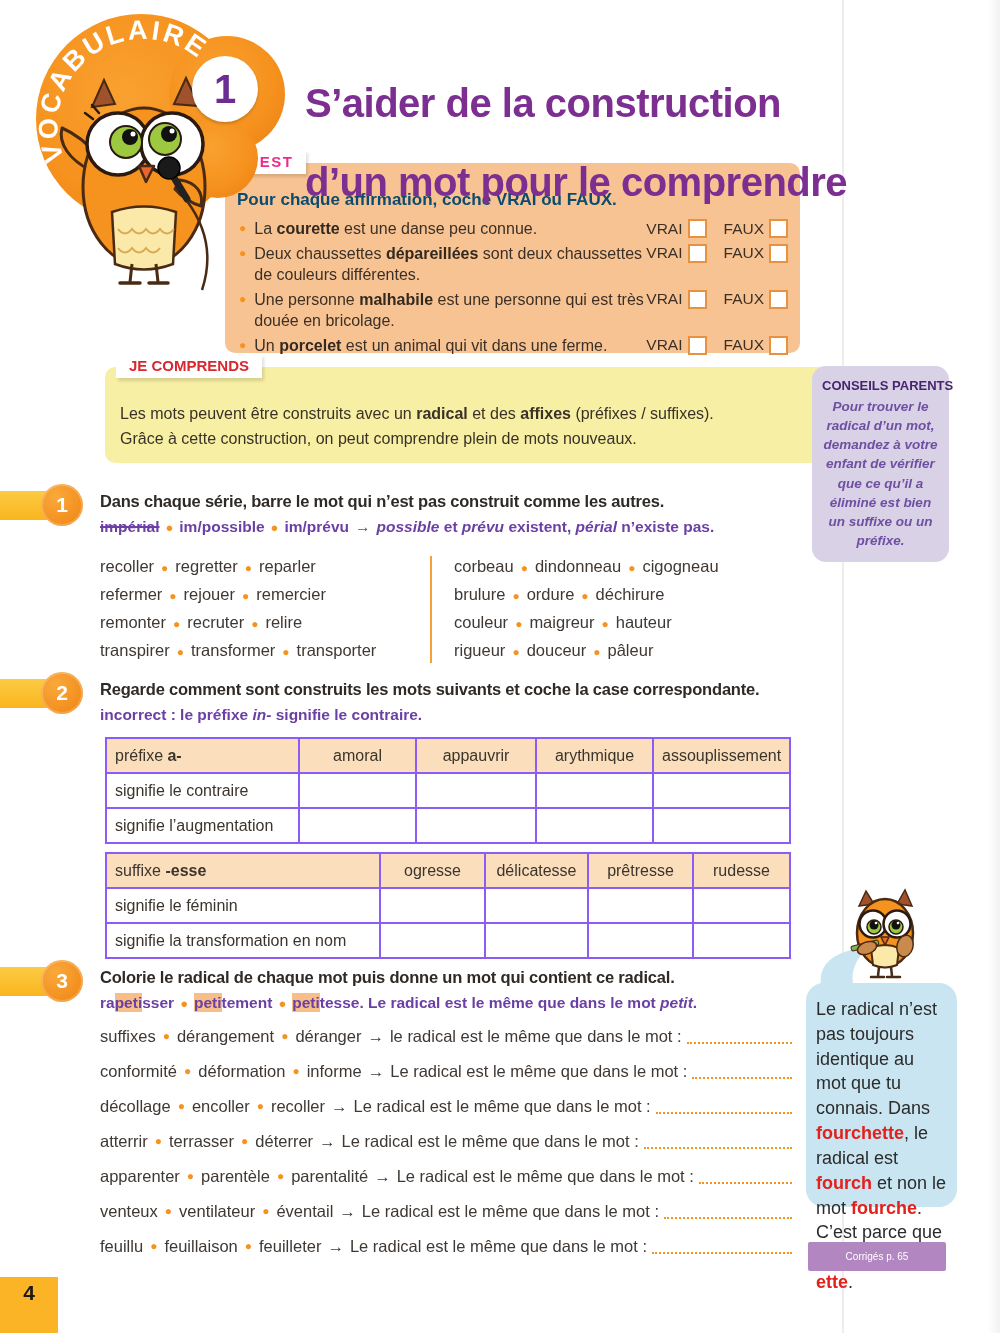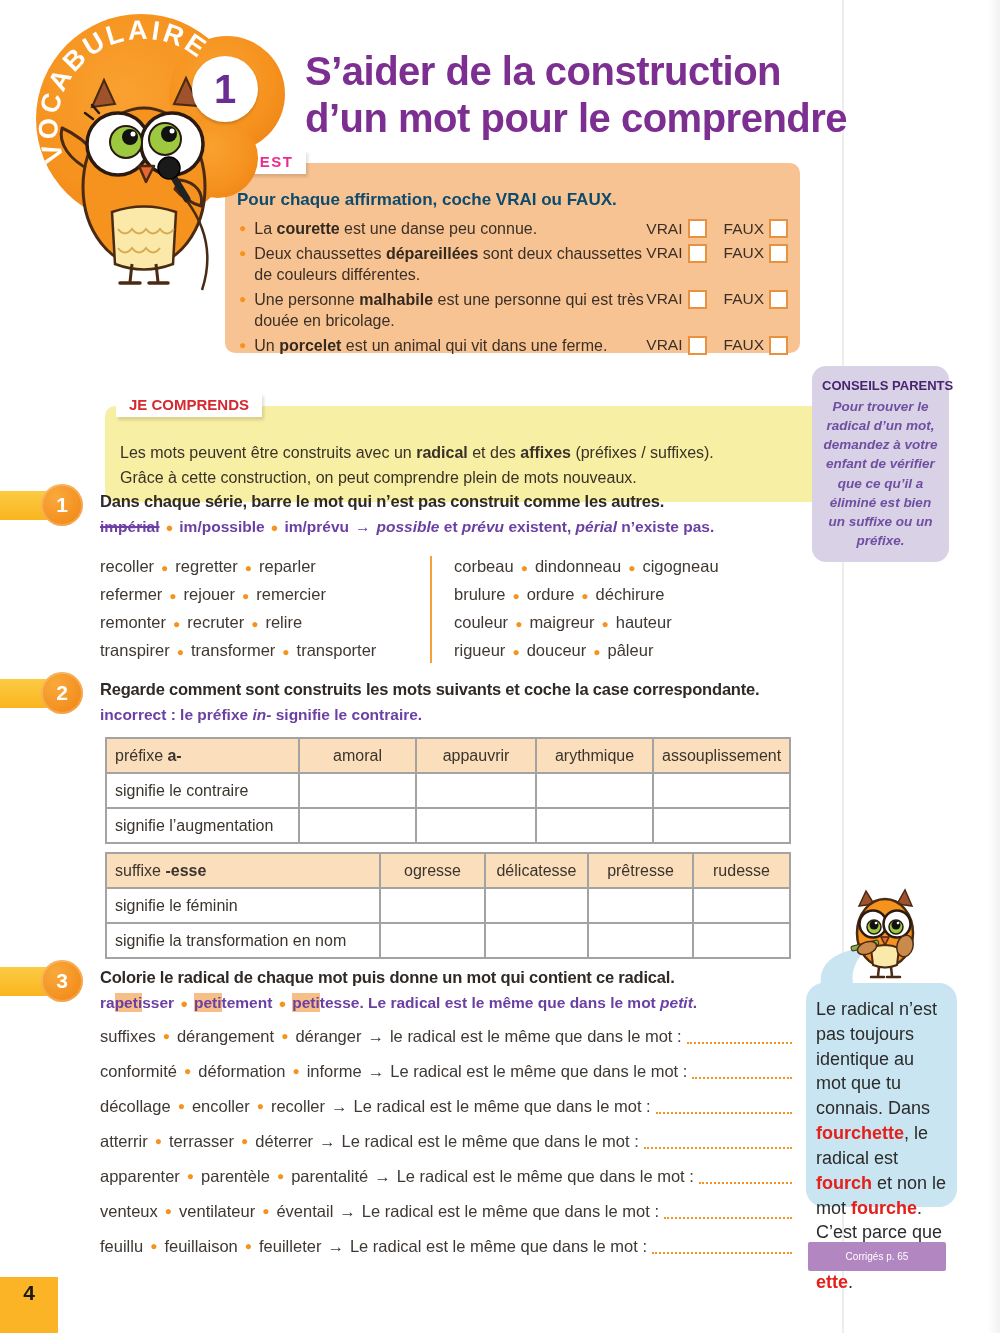--- a/index.html
+++ b/index.html
@@ -18,40 +18,40 @@
   .blob-small{left:178px;top:118px;width:80px;height:80px;}
   .arc-svg{position:absolute;left:30px;top:10px;z-index:6;}
   .arc-svg text{font-family:"Liberation Sans",sans-serif;font-weight:bold;fill:#ffffff;font-size:27px;letter-spacing:3px;}
   .owl-main{position:absolute;left:52px;top:52px;z-index:7;}
   .chapter-disc{position:absolute;left:192px;top:56px;width:66px;height:66px;border-radius:50%;
                 background:#ffffff;z-index:8;display:flex;align-items:center;justify-content:center;
                 box-shadow:0 2px 3px rgba(0,0,0,0.18);}
   .chapter-disc span{color:#6B2D91;font-size:40px;font-weight:bold;}
   h1.title{position:absolute;left:305px;top:48px;margin:0;z-index:5;color:#7C2E91;
            font-size:40px;line-height:47px;letter-spacing:-0.5px;white-space:nowrap;}
-  h1.title span{display:block;}
+  h1.title span{display:block;margin-top:32px;}
 
   
   .panel-label{position:absolute;top:-13px;left:11px;background:#fff;padding:3px 13px 4px 13px;
                font-weight:bold;font-size:15px;box-shadow:2px 3px 3px rgba(0,0,0,0.13);z-index:9;white-space:nowrap;}
   .test-panel{position:absolute;left:225px;top:163px;width:575px;height:190px;background:#F8C392;
               border-radius:10px;z-index:2;box-sizing:border-box;padding:27px 12px 0 12px;}
   .test-label{color:#EC2C8C;letter-spacing:1.5px;}
   .test-instruction{margin:0 0 8px 0;font-weight:bold;font-size:17px;color:#0c4a6e;white-space:nowrap;}
   .test-item{display:flex;margin-bottom:3px;}
   .bullet{color:#F6921E;font-size:12px;line-height:21px;margin:0 8px 0 2px;}
   .ti-text{width:400px;margin:0;font-size:16px;line-height:21.5px;color:#3b3027;}
   .ti-text b{color:#33291f;}
   .vf{margin-left:auto;display:flex;align-items:center;height:21px;}
   .vf-label{font-size:15.5px;color:#3b3027;margin-right:5px;}
   .cb{width:15px;height:15px;background:#fff;border:2px solid #E8913F;display:inline-block;}
   .cb.first{margin-right:17px;}
 
   .comprends-panel{position:absolute;left:105px;top:367px;width:769px;height:96px;background:#F7EFA4;
-                   border-radius:10px;z-index:2;box-sizing:border-box;padding:34px 6px 0 15px;margin-top:39px;}
+                   border-radius:10px;z-index:2;box-sizing:border-box;padding:34px 6px 0 15px;}
   .comprends-label{color:#D7282F;}
   .comprends-text{margin:0;font-size:16px;line-height:25px;color:#3a3127;white-space:nowrap;}
   .comprends-text b{color:#2e2godel619;}
   .conseils{position:absolute;left:812px;top:366px;width:137px;height:196px;background:#D9D1E6;
             border-radius:14px;z-index:2;box-sizing:border-box;padding:12px 10px;}
   .conseils h3{margin:0 0 4px 0;font-size:13px;color:#46256E;letter-spacing:0;white-space:nowrap;}
   .conseils p{margin:0;font-size:13.5px;font-style:italic;color:#6F4FA1;line-height:1.42;font-weight:bold;text-align:center;}
 
   
   .ex{position:absolute;left:0;width:805px;z-index:2;}
@@ -72,21 +72,21 @@
   .arrow{margin:0 6px;font-weight:bold;}
 
   .cols{display:flex;margin-top:17px;font-size:16.5px;color:#3f3833;}
   .col1{width:330px;}
   .col-div{width:2px;background:#F6A03C;margin:3px 0 2px 0;}
   .col2{margin-left:22px;}
   .wrow{margin:0;line-height:26px;white-space:nowrap;}
   .wrow .sep{color:#F6921E;font-size:12px;margin:0 7px;}
 
   .wtable{border-collapse:collapse;table-layout:fixed;margin:13px 0 0 5px;background:#fff;}
-  .wtable th,.wtable td{border:2px solid #a3a3a3;padding:3px 8px;font-size:16px;font-weight:normal;
+  .wtable th,.wtable td{border:2px solid #8b5cf6;padding:3px 8px;font-size:16px;font-weight:normal;
                         color:#3b342c;height:27px;}
   .wtable thead th{background:#FBDFBC;text-align:center;}
   .wtable th.lab,.wtable td.lab{text-align:left;}
   .wtable b{font-weight:bold;}
 
   .rlines{margin-top:14px;}
   .rline{display:flex;align-items:flex-end;margin:0 0 14px 0;font-size:16.5px;line-height:21px;
          color:#3f3833;white-space:nowrap;width:692px;}
   .rline .sep{color:#F6921E;font-size:12px;margin:0 7px;align-self:center;}
   .dots{flex:1;min-width:28px;border-bottom:2px dotted #F6921E;margin:0 0 3px 5px;}

